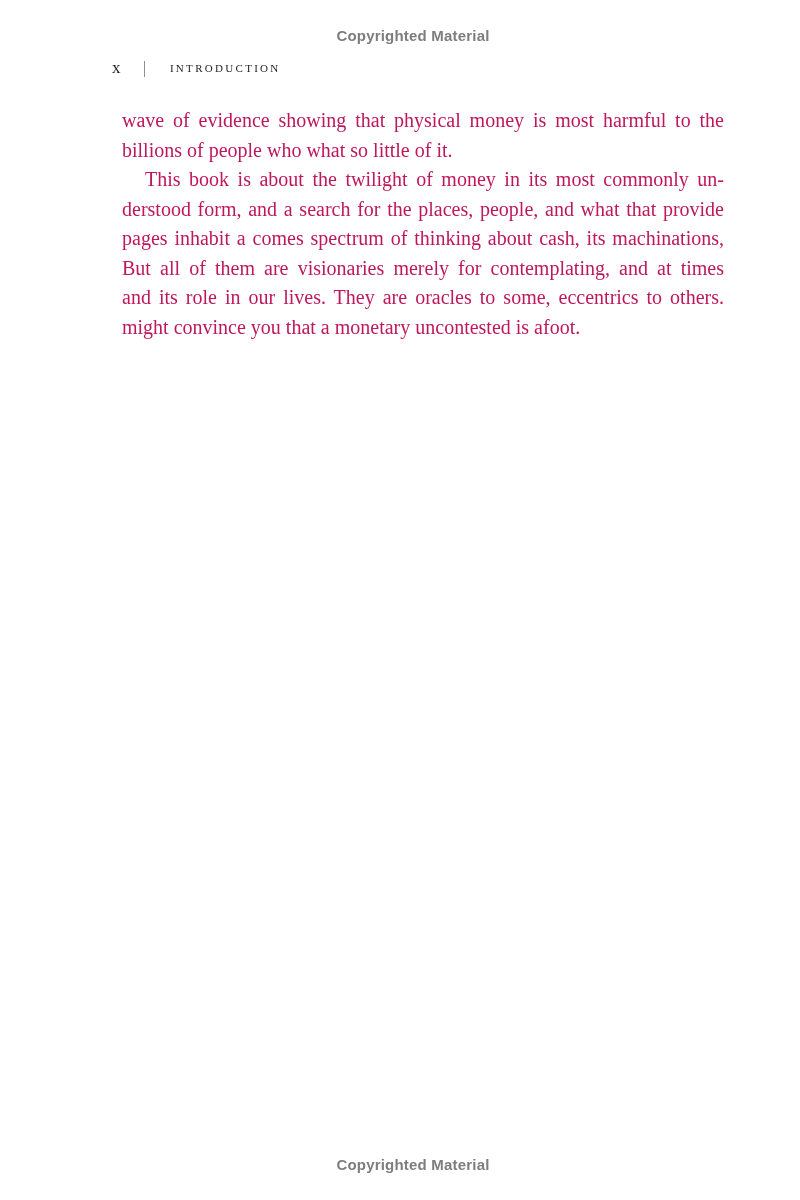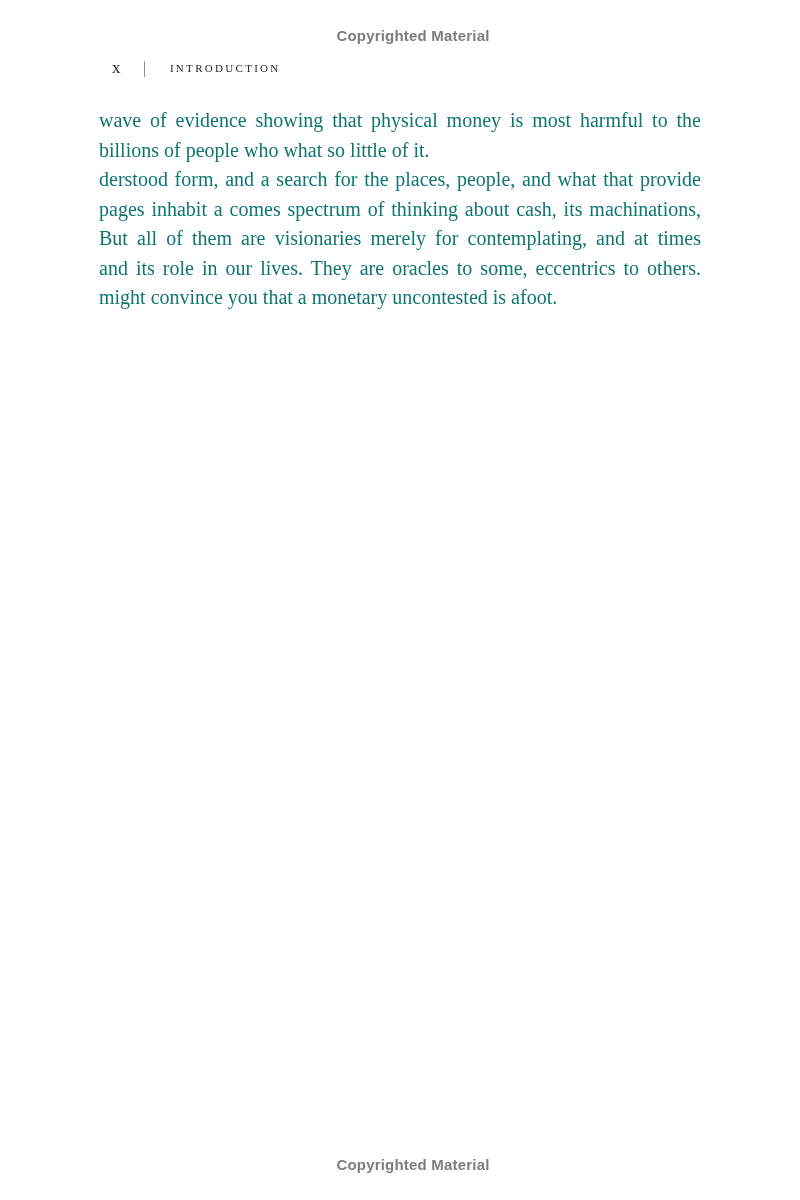--- a/index.html
+++ b/index.html
@@ -47,27 +47,27 @@
     transform: scaleX(0.7);
   }
   .chapter-title {
     margin-left: 24px;
     font-size: 11px;
     letter-spacing: 2.3px;
     color: #1e1e1e;
   }
   .body-text {
     position: absolute;
-    left: 86px;
+    left: 109px;
     top: 106px;
     width: 602px;
     font-family: "Liberation Serif", serif;
     font-size: 20px;
     line-height: 29.5px;
-    color: #0f766e;
+    color: #be185d;
   }
   .body-line {
     height: 29.5px;
     white-space: nowrap;
     overflow: visible;
   }
   .body-line.justified {
     text-align: justify;
     text-align-last: justify;
   }
@@ -88,20 +88,21 @@
 
   <header class="running-head">
     <span class="page-number">x</span>
     <span class="head-divider">|</span>
     <span class="chapter-title">INTRODUCTION</span>
   </header>
 
   <main class="body-text" id="bodyText">
       <div class="body-line justified">wave of evidence showing that physical money is most harmful to the</div>
       <div class="body-line para-end">billions of people who what so little of it.</div>
+      <div class="body-line justified indent">This book is about the twilight of money in its most commonly un-</div>
       <div class="body-line justified">derstood form, and a search for the places, people, and what that provide</div>
       <div class="body-line justified">pages inhabit a comes spectrum of thinking about cash, its machinations,</div>
       <div class="body-line justified">But all of them are visionaries merely for contemplating, and at times</div>
       <div class="body-line justified">and its role in our lives. They are oracles to some, eccentrics to others.</div>
       <div class="body-line para-end">might convince you that a monetary uncontested is afoot.</div>
     </main>
 
   <div class="copyright-notice bottom">Copyrighted Material</div>
 
 </div>

